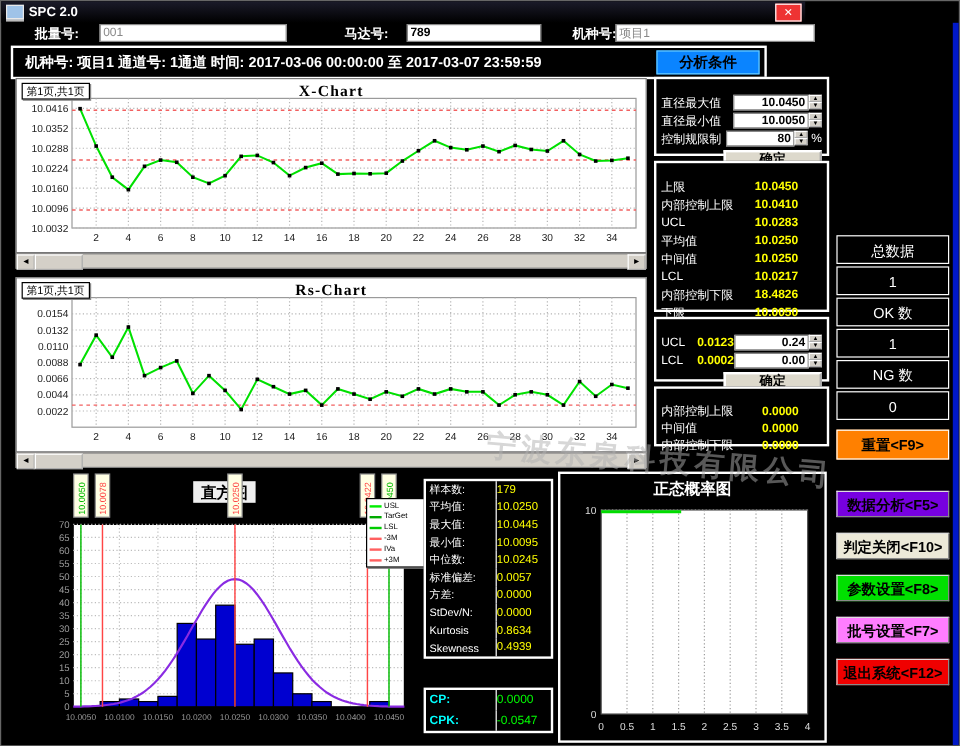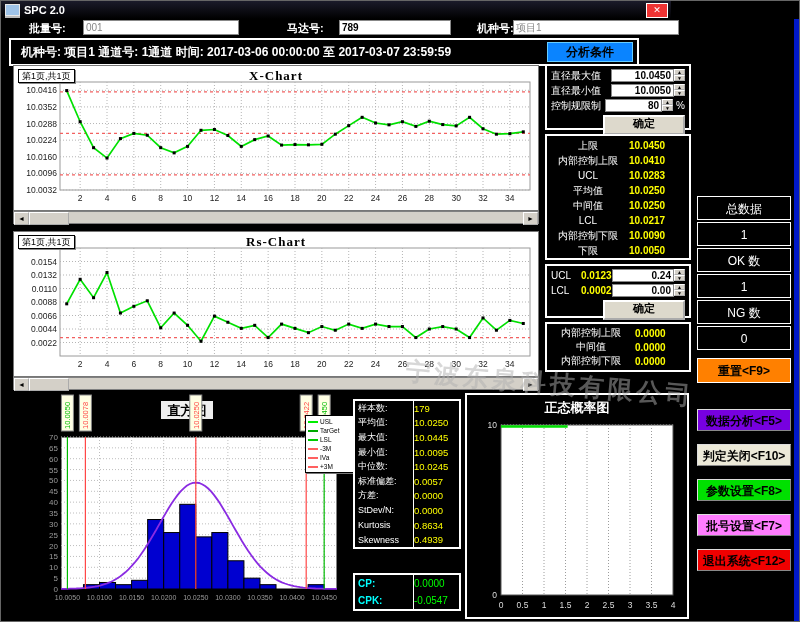--- a/index.html
+++ b/index.html
@@ -30,23 +30,23 @@
   .chart-panel{left:12px;width:526px;height:146px;background:#fff;border:1px solid #777;box-sizing:border-box;}
   .page-label{position:absolute;left:4px;top:3px;border:1px solid #000;box-shadow:1px 1px 0 #888;background:#fff;
     color:#000;font-size:9px;padding:0 3px;line-height:12px;}
   .chart-title{position:absolute;left:0;top:2px;width:100%;text-align:center;color:#000;font-weight:bold;
     font-size:13px;letter-spacing:1px;font-family:"Liberation Serif",serif;}
   .scrollbar{left:12px;width:526px;height:13px;background:#d4d0c8;border:1px solid #808080;box-sizing:border-box;}
   .sb-arrow{position:absolute;top:0;width:13px;height:11px;background:#d4d0c8;border:1px outset #fff;
     font-size:7px;line-height:11px;text-align:center;color:#000;cursor:pointer;}
   .sb-thumb{position:absolute;left:15px;top:0;width:38px;height:11px;background:#d4d0c8;border:1px outset #fff;cursor:grab;}
   
-  .pbox{left:544px;width:146px;border:2px solid #fff;background:#000;box-sizing:border-box;padding:2px 4px;}
+  .pbox{left:544px;width:146px;border:2px solid #fff;background:#000;box-sizing:border-box;padding:12px 4px;}
   .prow{display:flex;align-items:center;height:15px;}
-  .plabel{color:#fff;font-size:10px;flex:1;text-align:center;padding-right:4px;white-space:nowrap;}
+  .plabel{color:#fff;font-size:10px;flex:1;text-align:left;padding-right:4px;white-space:nowrap;}
   .plabel.left{flex:0 0 26px;text-align:left;}
   .pvalue{color:#ff0;font-size:10px;font-weight:bold;width:56px;text-align:left;}
   .spin{display:flex;width:74px;height:13px;}
   .spin .val{flex:1;background:#fff;color:#000;font-size:10px;font-weight:bold;text-align:right;
     padding:0 2px;border:1px solid #888;line-height:11px;}
   .spin-btns{width:11px;display:flex;flex-direction:column;}
   .spin-btns div{height:6px;background:#d4d0c8;border:1px outset #fff;font-size:5px;line-height:5px;
     text-align:center;color:#000;box-sizing:border-box;cursor:pointer;}
   .suffix{color:#fff;font-size:10px;margin-left:3px;}
   .confirm-btn{width:78px;height:16px;margin:2px 0 0 auto;background:#ddd9cc;border:2px outset #fff;
@@ -358,21 +358,21 @@
       <div class="prow">
         <div class="plabel">中间值</div>
         <div class="pvalue">10.0250</div>
       </div>
       <div class="prow">
         <div class="plabel">LCL</div>
         <div class="pvalue">10.0217</div>
       </div>
       <div class="prow">
         <div class="plabel">内部控制下限</div>
-        <div class="pvalue">10.0090</div>
+        <div class="pvalue">18.4826</div>
       </div>
       <div class="prow">
         <div class="plabel">下限</div>
         <div class="pvalue">10.0050</div>
       </div>
     </div>
   <div id="param-box3" class="abs pbox" style="top:263px;height:54px">
       <div class="prow">
         <div class="plabel left">UCL</div>
         <div class="pvalue" style="flex: 1 1 0%;">0.0123</div>

